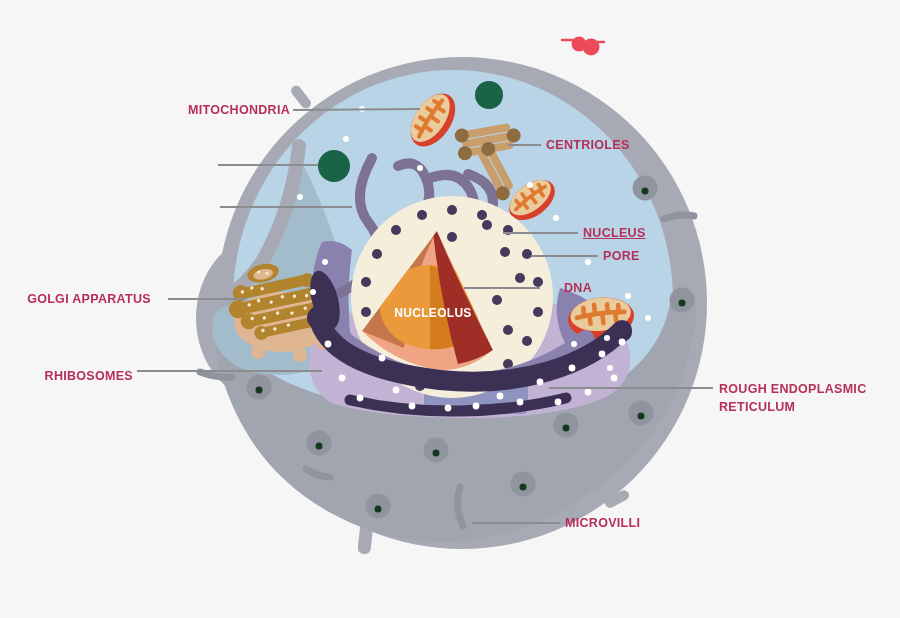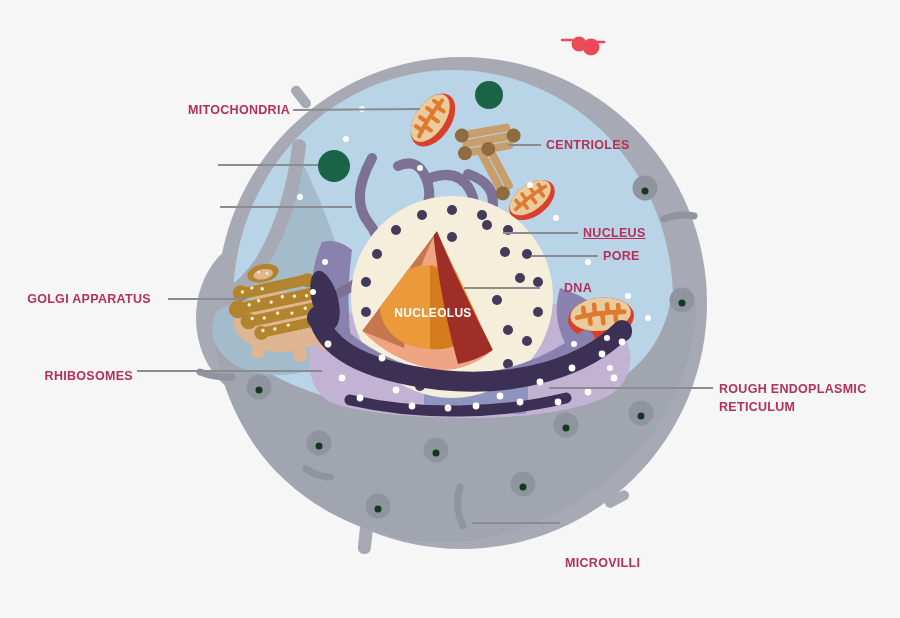--- a/index.html
+++ b/index.html
@@ -288,15 +288,15 @@
 
 <div class="lbl right" style="left:140px;top:101px;width:150px;">MITOCHONDRIA</div>
 <div class="lbl right" style="left:14px;top:290px;width:150px;text-align:center;">GOLGI APPARATUS</div>
 <div class="lbl right" style="left:33px;top:346px;width:100px;margin-top:21px;">RHIBOSOMES</div>
 <div class="lbl" style="left:546px;top:136px;width:120px;">CENTRIOLES</div>
 <div class="lbl" style="left:583px;top:224px;width:110px;text-decoration:underline;">NUCLEUS</div>
 <div class="lbl" style="left:603px;top:247px;width:80px;">PORE</div>
 <div class="lbl" style="left:556px;top:279px;width:60px;margin-left:8px;">DNA</div>
 <div class="lbl white" style="left:372px;top:304px;width:122px;">NUCLEOLUS</div>
 <div class="lbl" style="left:719px;top:380px;width:150px;">ROUGH ENDOPLASMIC RETICULUM</div>
-<div class="lbl" style="left:565px;top:514px;width:110px;margin-top:40px;">MICROVILLI</div>
+<div class="lbl" style="left:565px;top:514px;width:110px;">MICROVILLI</div>
 
 </div>
 
 </body></html>

